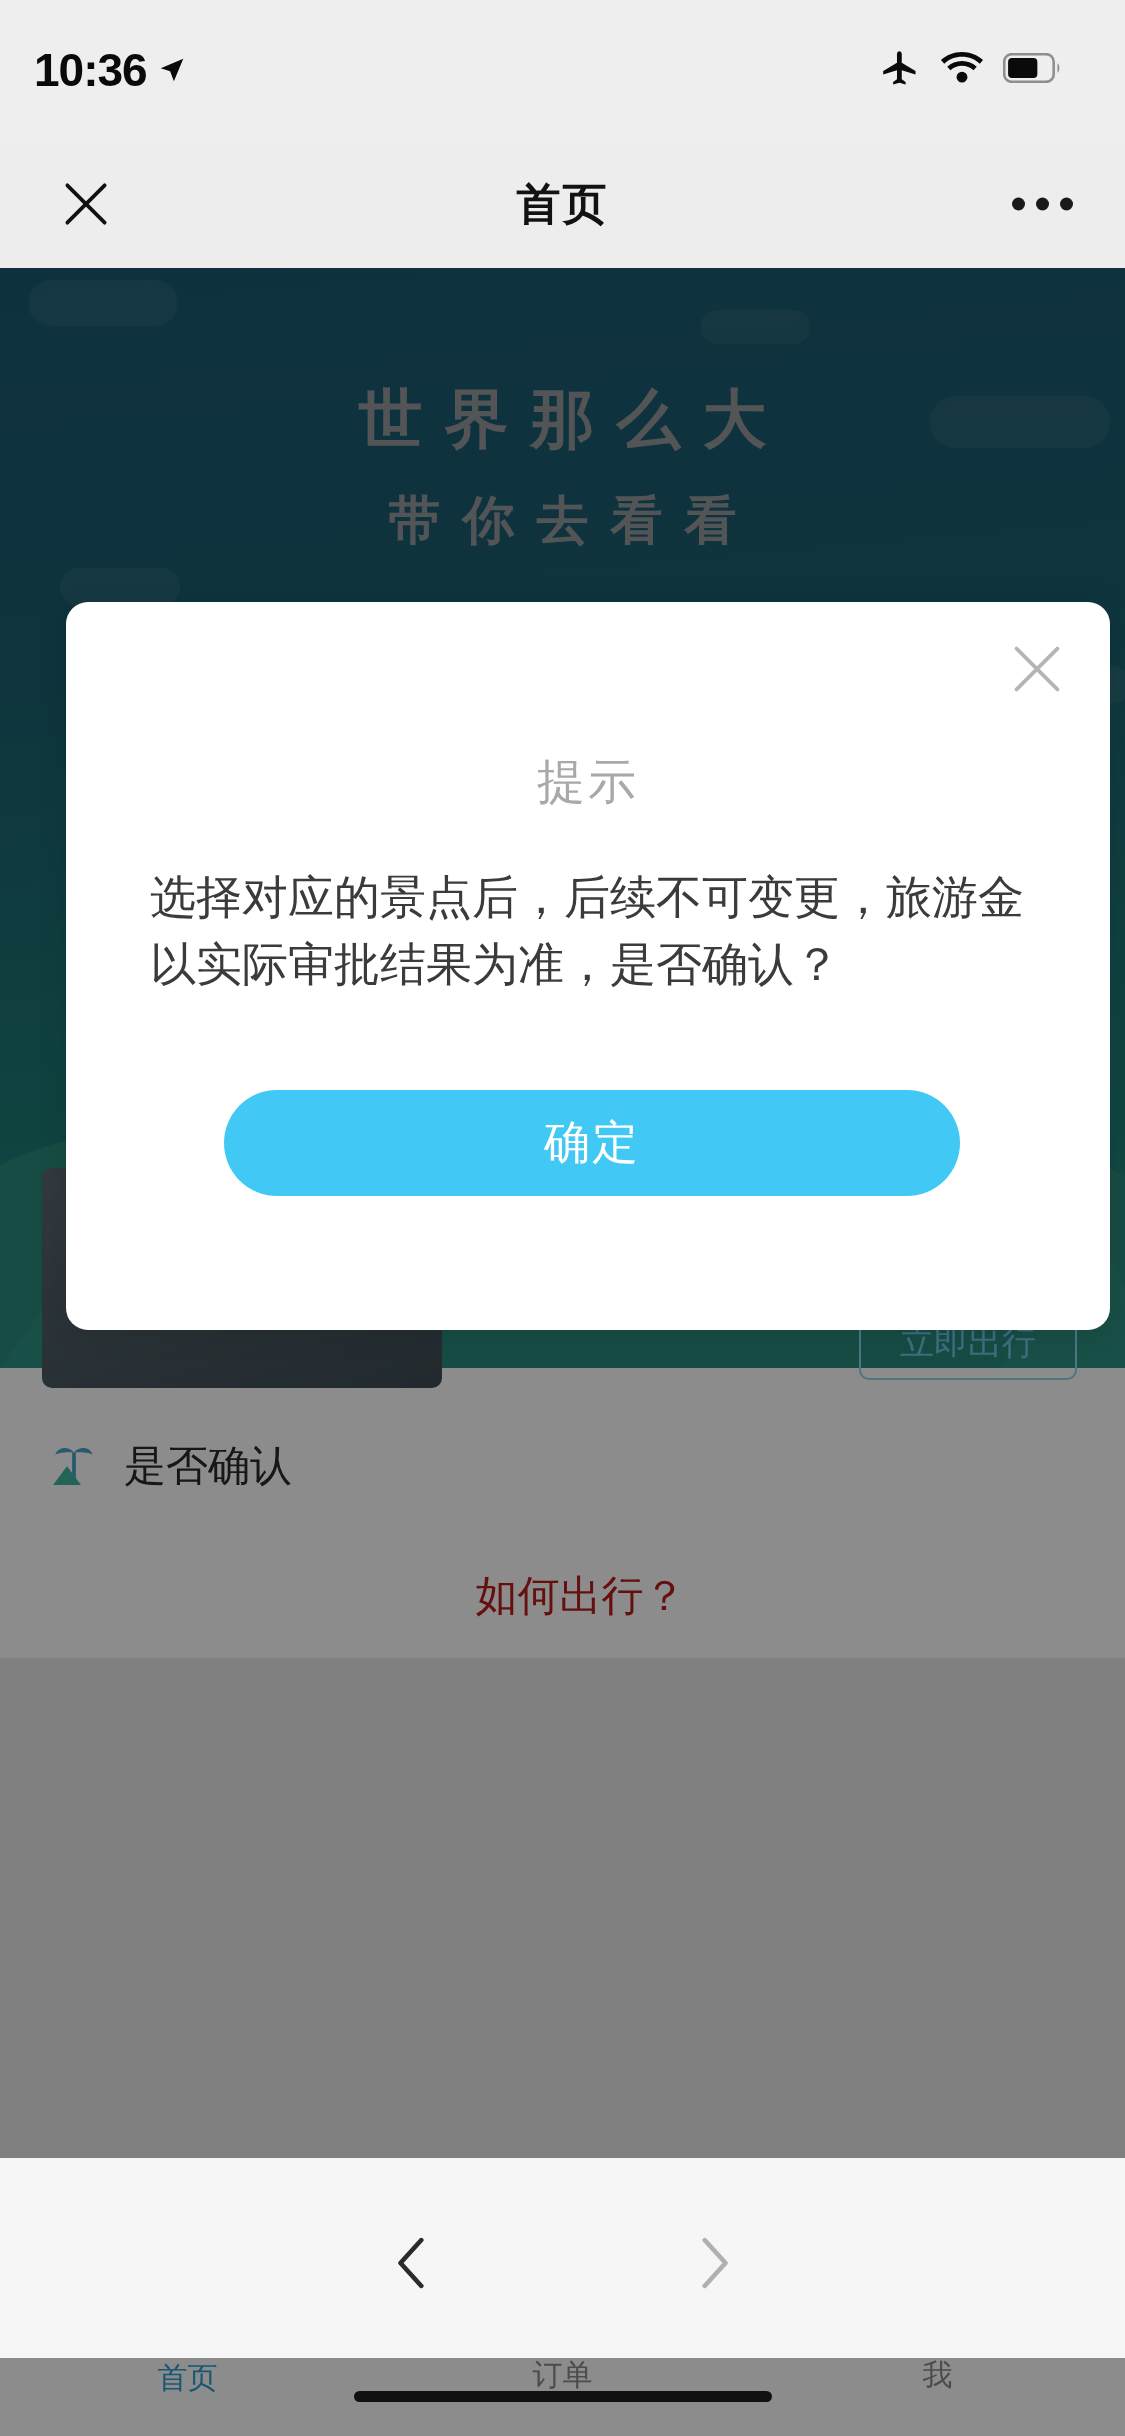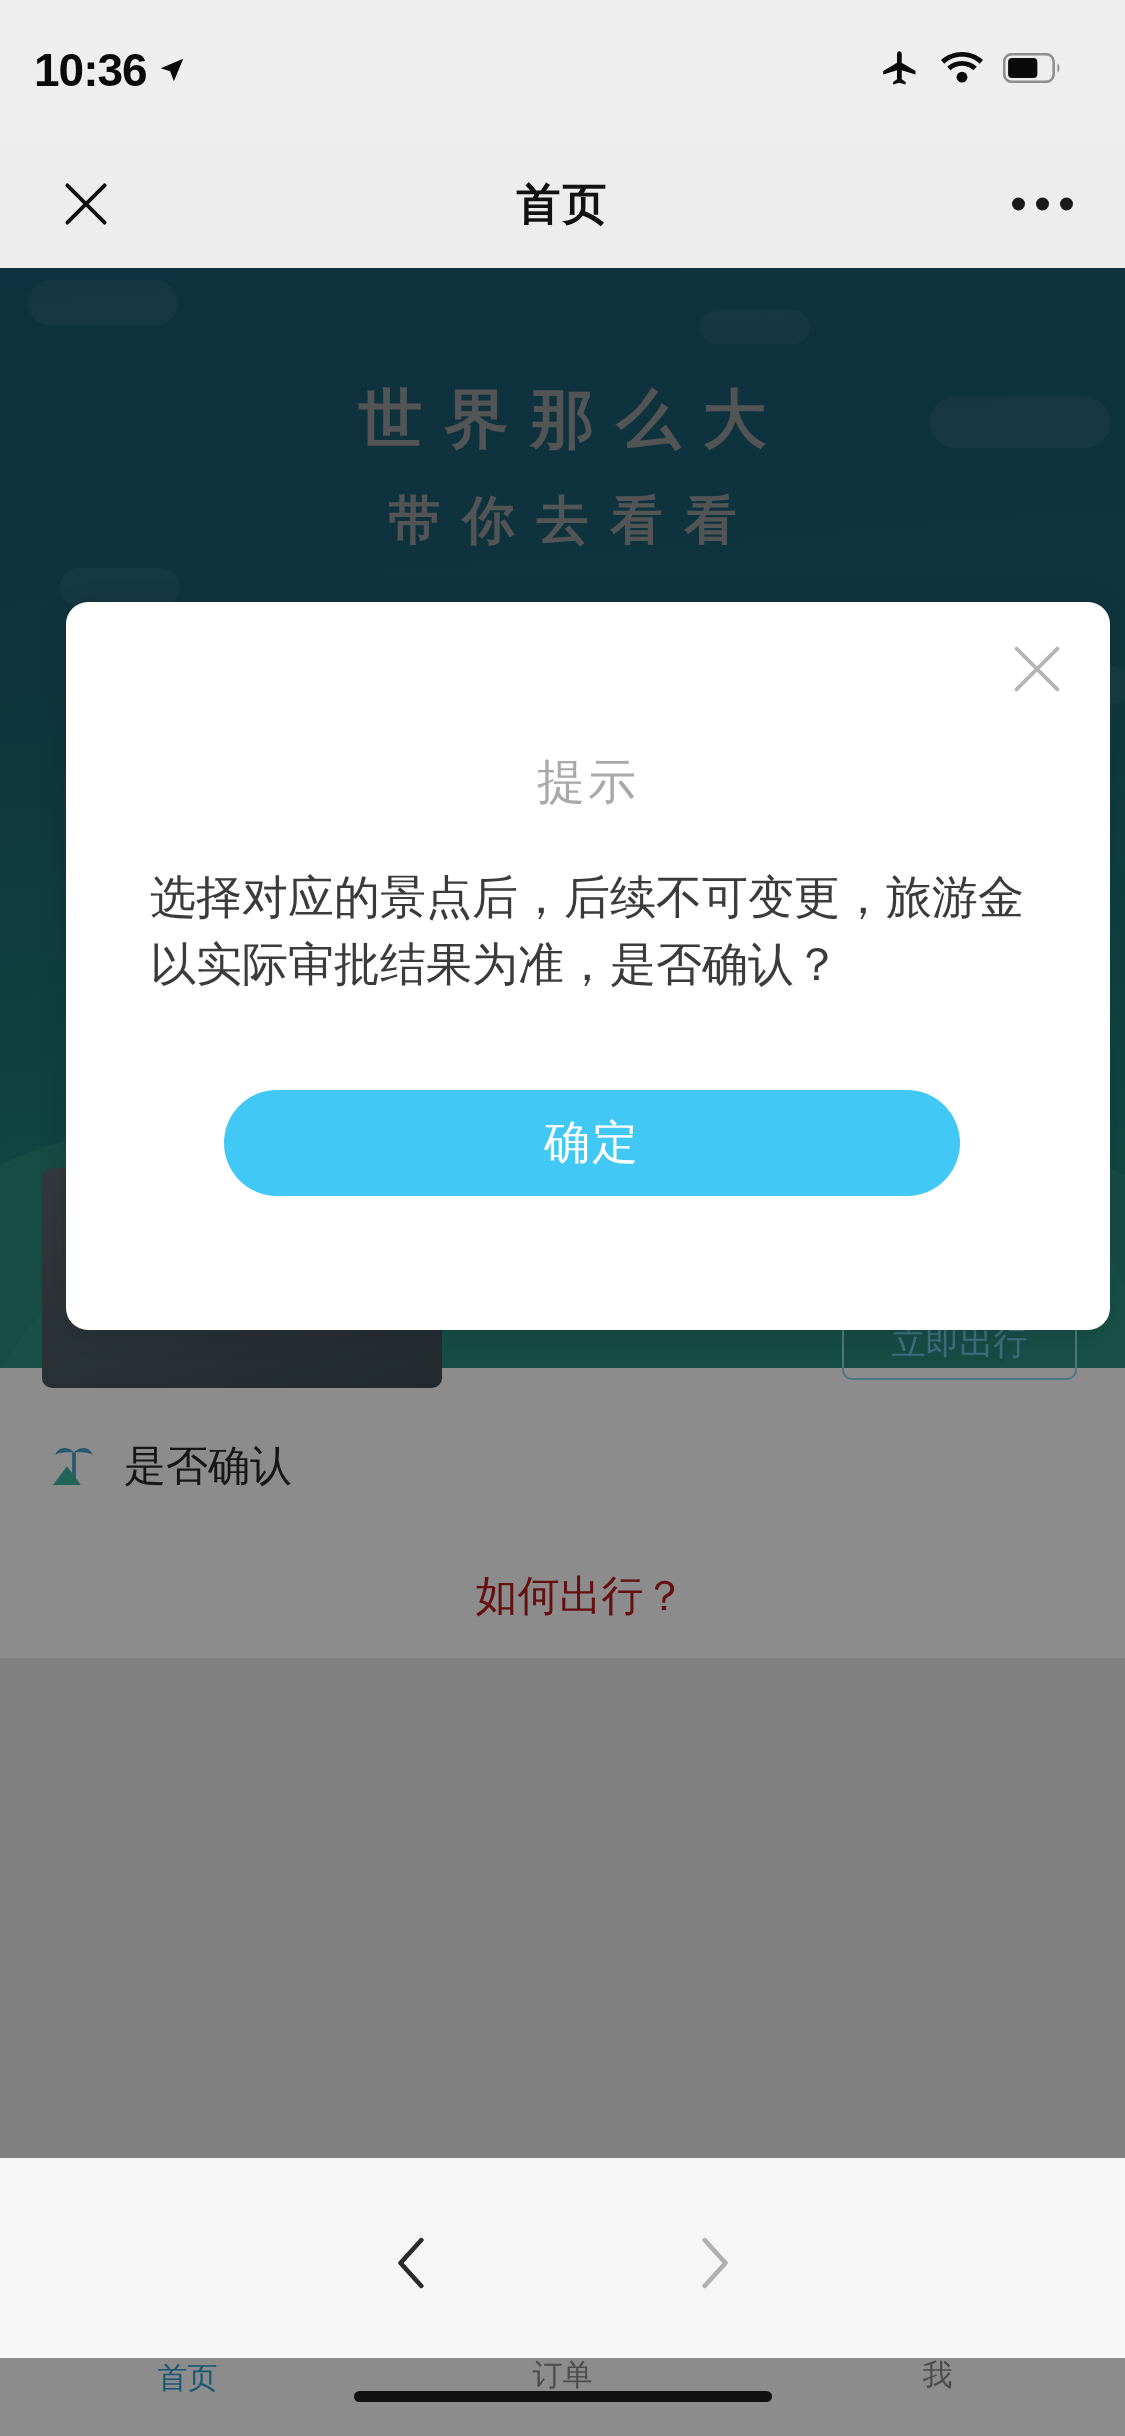--- a/index.html
+++ b/index.html
@@ -88,21 +88,21 @@
     opacity:.85;
   }
 
   
   .card-img{
     position:absolute; left:42px; top:900px; width:400px; height:220px;
     background:linear-gradient(160deg,#5a6a72,#3e4d55);
     border-radius:10px;
   }
   .pill-btn{
-    position:absolute; right:48px; top:1038px; width:235px; height:74px;
+    position:absolute; right:48px; top:1038px; width:218px; height:74px;
     border:2px solid #8fd6ef; border-radius:10px;
     color:#6fc9e8; font-size:34px; display:flex; align-items:center; justify-content:center;
   }
   .promo-row{
     position:absolute; left:46px; top:1168px; display:flex; align-items:center; gap:22px;
   }
   .promo-label{ font-size:42px; color:#2b2b2b; }
   .howto{
     position:absolute; left:0; right:0; top:1300px; text-align:center;
     font-size:42px; color:#b91c1c;margin-left:36px;

